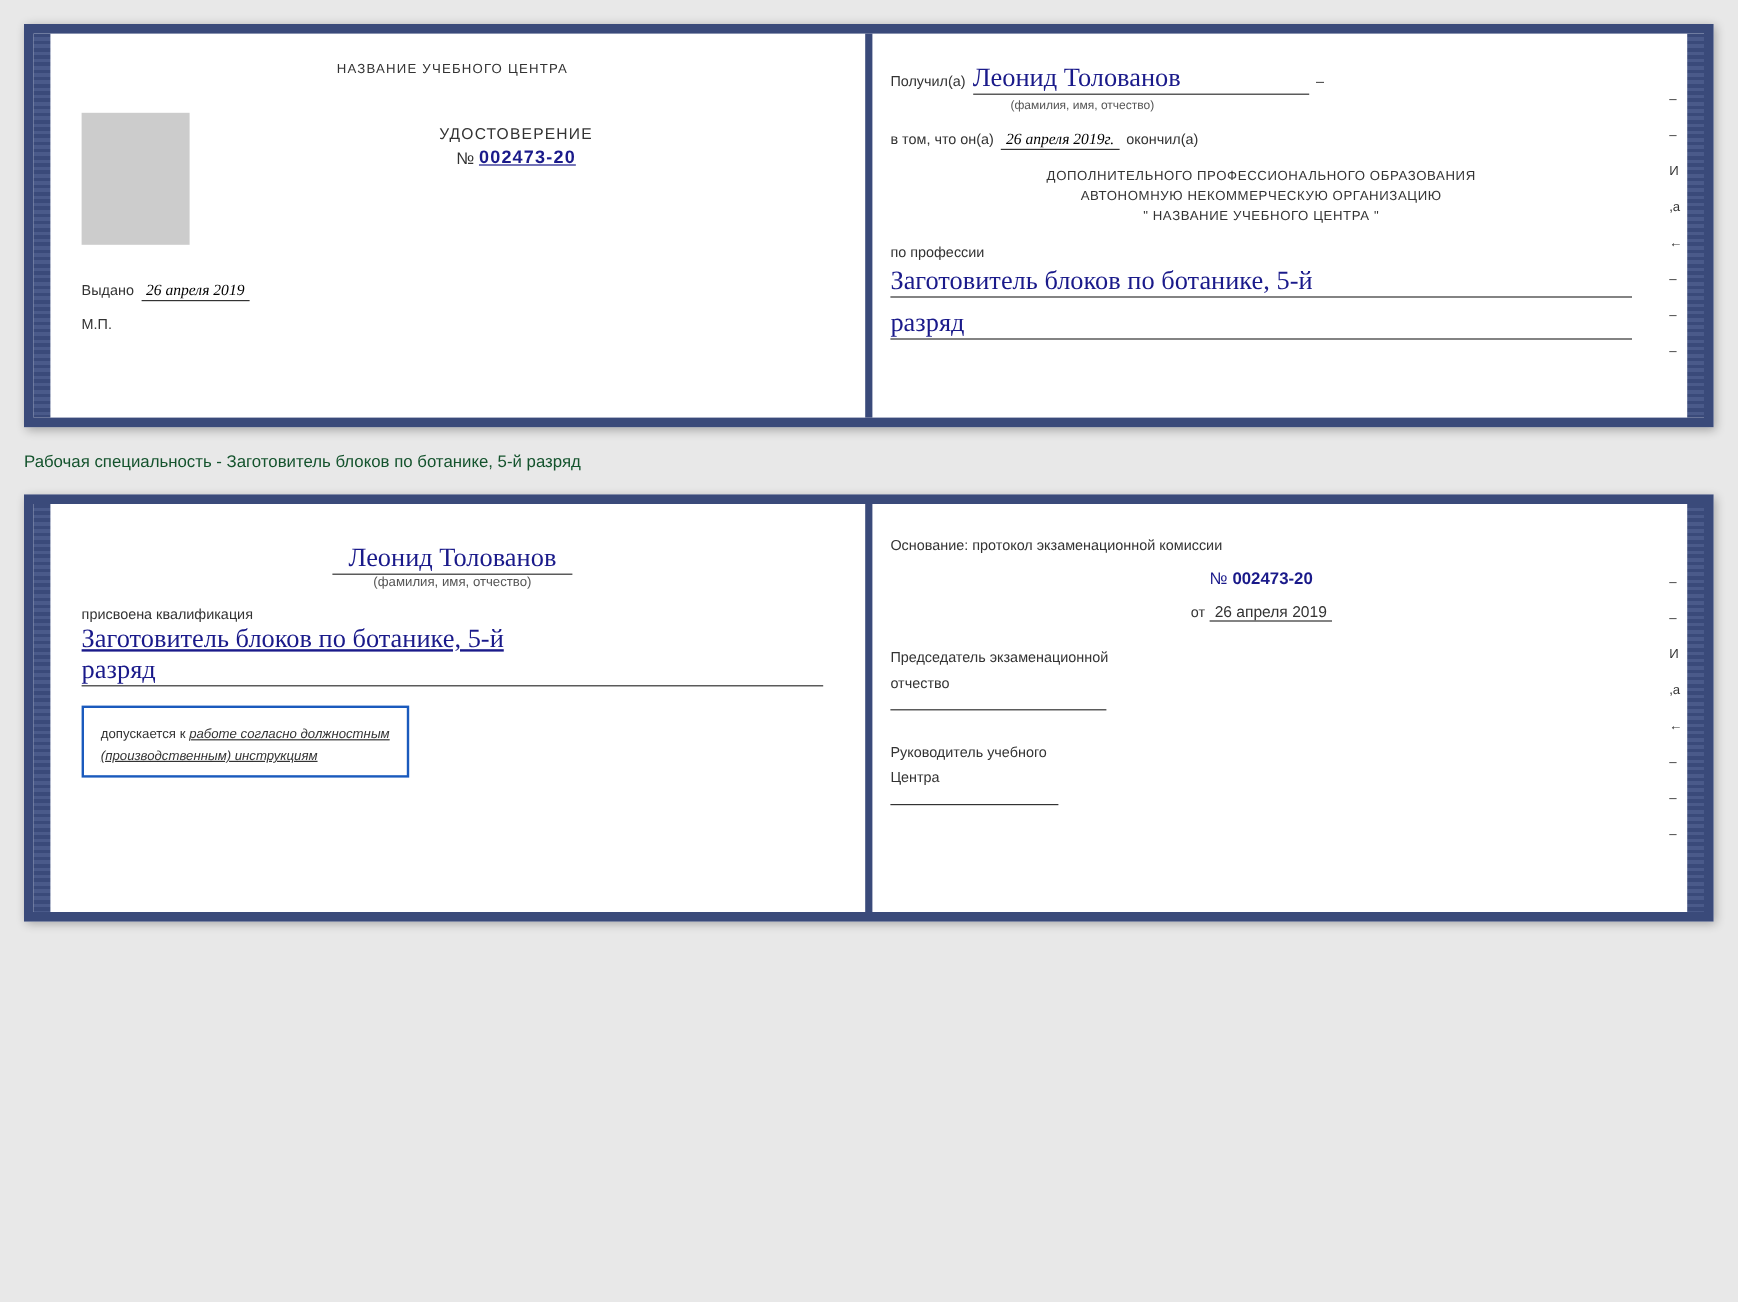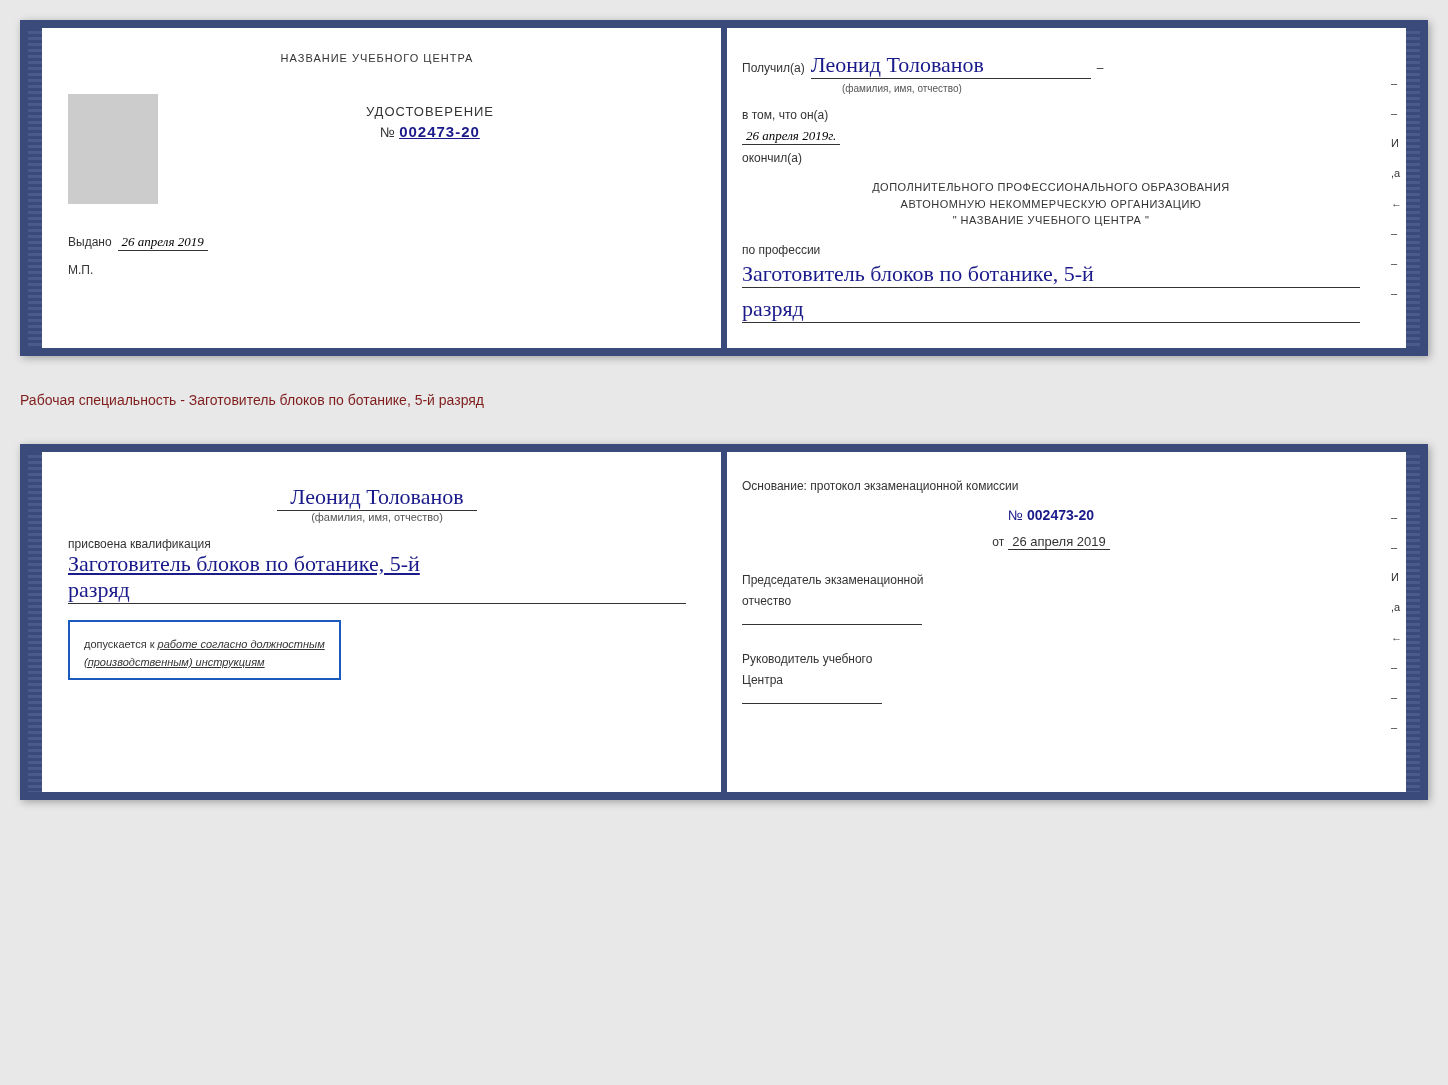--- a/index.html
+++ b/index.html
@@ -7,21 +7,21 @@
       background: #e8e8e8;
       font-family: 'Times New Roman', Times, serif;
       padding: 20px;
       width: 1448px;
       min-height: 1085px;
     }
 
     .page-container {
       display: flex;
       flex-direction: column;
-      gap: 32px;
+      gap: 16px;
       background: #e8e8e8;
     }
 
     
     .doc-card {
       display: flex;
       border: 8px solid #3a4a7a;
       background: #fff;
       box-shadow: 2px 2px 8px rgba(0,0,0,0.3);
       position: relative;
@@ -185,21 +185,21 @@
       font-family: 'Times New Roman', serif;
       font-size: 13px;
       border-bottom: 1px solid #333;
       padding: 0 4px;
     }
 
     
     .separator-label {
       font-family: Arial, sans-serif;
       font-size: 14px;
-      color: #7f1d1d;
+      color: #14532d;
       padding: 4px 0;
     }
 
     
     
     .qual-text {
       font-family: Arial, sans-serif;
       font-size: 12px;
       color: #333;
       line-height: 1.6;
@@ -306,21 +306,21 @@
 
     <div class="doc-half" style="padding-right: 60px;">
 
       <div style="display: flex; align-items: baseline; gap: 6px; margin-bottom: 4px; flex-wrap: wrap;">
         <span style="font-family: Arial; font-size: 12px; color: #333;">Получил(а)</span>
         <span class="recipient-name">Леонид Толованов</span>
         <span style="font-family: Arial; font-size: 12px; color: #333;">–</span>
       </div>
       <span class="sub-label" style="text-align:left; margin-left: 100px;">(фамилия, имя, отчество)</span>
 
-      <div style="margin-top: 14px; display: flex; align-items: baseline; gap: 6px; flex-wrap: wrap; flex-direction: column;">
+      <div style="margin-top: 14px; display: flex; align-items: baseline; gap: 6px; flex-wrap: wrap;">
         <span style="font-family: Arial; font-size: 12px; color: #333;">в том, что он(а)</span>
         <span class="date-inline">26 апреля 2019г.</span>
         <span style="font-family: Arial; font-size: 12px; color: #333;">окончил(а)</span>
       </div>
 
       <div class="org-block" style="margin-top: 14px;">
         <div>ДОПОЛНИТЕЛЬНОГО ПРОФЕССИОНАЛЬНОГО ОБРАЗОВАНИЯ</div>
         <div>АВТОНОМНУЮ НЕКОММЕРЧЕСКУЮ ОРГАНИЗАЦИЮ</div>
         <div>"   НАЗВАНИЕ УЧЕБНОГО ЦЕНТРА   "</div>
       </div>

